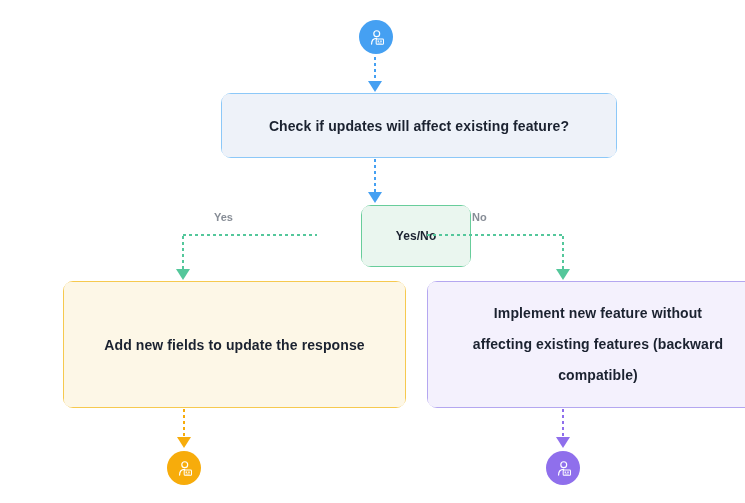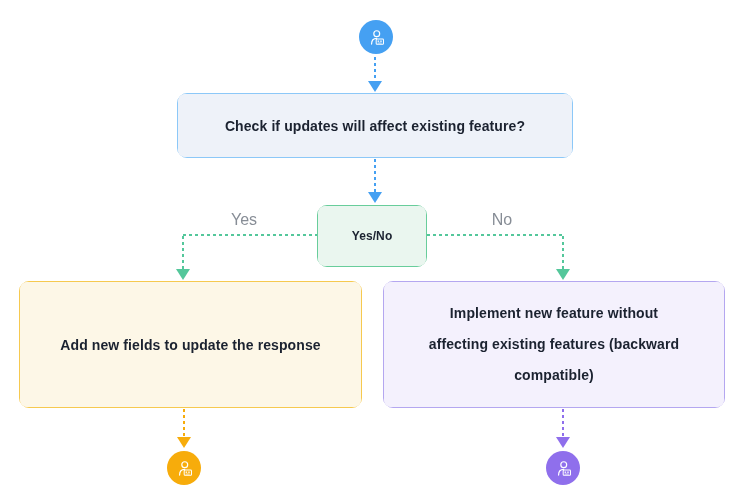--- a/index.html
+++ b/index.html
@@ -38,20 +38,21 @@
     border-top: 11px solid var(--c);
   }
 
   
   .node {
     background: #fff;
     border-radius: 10px;
     border: 1.5px solid;
     box-sizing: border-box;
     padding: 0;
+    margin-left: 44px;
   }
   .node-fill {
     width: 100%; height: 100%;
     border-radius: 7px;
     display: flex; flex-direction: column;
     align-items: center; justify-content: center;
     box-sizing: border-box;
     text-align: center;
     color: var(--text-dark);
     font-weight: bold;
@@ -62,23 +63,23 @@
   .node.check   .node-fill { background: var(--blue-fill); white-space: nowrap; }
   .node.decision { border-color: var(--green-border); }
   .node.decision .node-fill { background: var(--green-fill); font-size: 12px; }
   .node.yes-node { border-color: var(--amber-border); }
   .node.yes-node .node-fill { background: var(--amber-fill); }
   .node.no-node  { border-color: var(--purple-border); }
   .node.no-node  .node-fill { background: var(--purple-fill); }
   .node.no-node  .line { line-height: 31px; }
 
   .branch-label {
-    width: 60px; text-align: center;
+    width: 60px; text-align: left;
     color: var(--label-gray);
-    font-size: 16px; font-weight: 400;
+    font-size: 11px; font-weight: 700;
   }
 </style>
 </head>
 <body>
 
 <div class="canvas">
 
   <div class="abs pcircle blue" style="left:359px; top:20px;">
     <span style="display:flex;">
       <svg viewBox="0 0 24 24" width="19" height="19">

